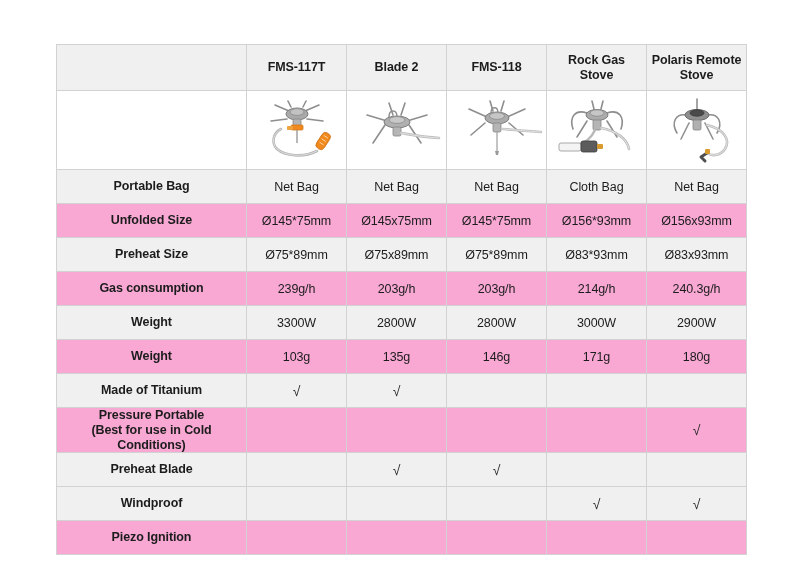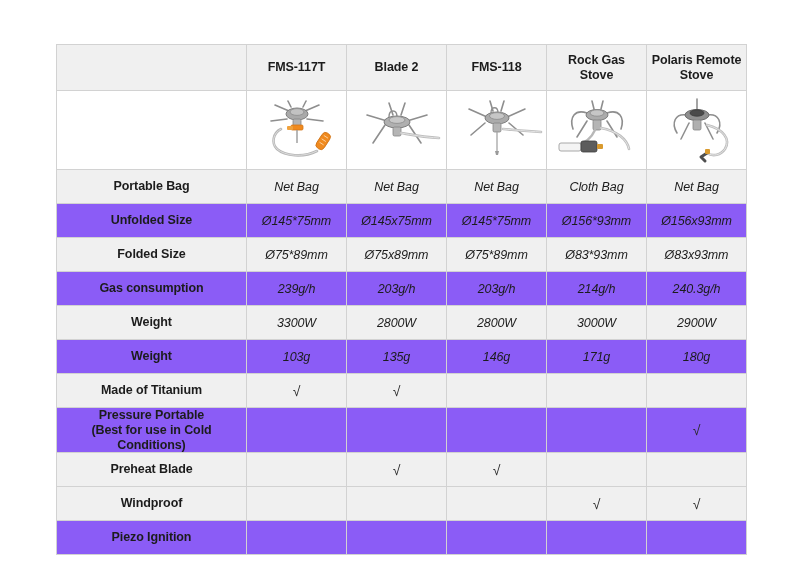--- a/index.html
+++ b/index.html
@@ -73,35 +73,34 @@
     height: 78px;
     display: flex;
     align-items: center;
     justify-content: center;
   }
   .img-cell svg { display: block; }
 
   
   tr.data-row { height: 34px; }
   tr.data-row.shade td { background: #f0f0f0; }
-  tr.data-row.plain td { background: #8b5cf6; }
+  tr.data-row.plain td { background: #f9a8d4; }
 
   td.rowlabel {
     font-size: 12.5px;
     font-weight: bold;
     line-height: 1.18;
     letter-spacing: -0.1px;
     padding: 2px 6px;
     margin-top: 32px;
   }
   td.value {
     font-size: 12.5px;
     font-weight: normal;
     letter-spacing: -0.1px;
-    font-style: italic;
   }
   td.value.check {
     font-size: 14px;
     color: #2b2b2b;
   }
   .sub-line { display: block; }
 </style>
 </head>
 <body>
 
@@ -260,21 +259,21 @@
         <tr class="data-row plain">
           <td class="rowlabel">Unfolded Size</td>
           <td class="value">Ø145*75mm</td>
           <td class="value">Ø145x75mm</td>
           <td class="value">Ø145*75mm</td>
           <td class="value">Ø156*93mm</td>
           <td class="value">Ø156x93mm</td>
         </tr>
 
         <tr class="data-row shade">
-          <td class="rowlabel">Folded Size</td>
+          <td class="rowlabel">Preheat Size</td>
           <td class="value">Ø75*89mm</td>
           <td class="value">Ø75x89mm</td>
           <td class="value">Ø75*89mm</td>
           <td class="value">Ø83*93mm</td>
           <td class="value">Ø83x93mm</td>
         </tr>
 
         <tr class="data-row plain">
           <td class="rowlabel">Gas consumption</td>
           <td class="value">239g/h</td>

